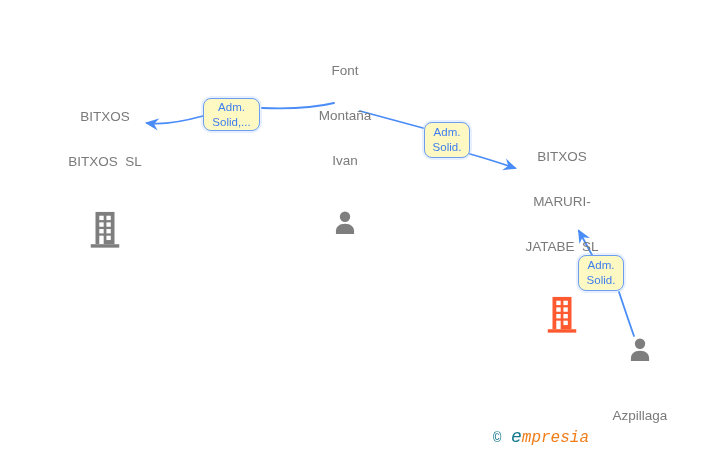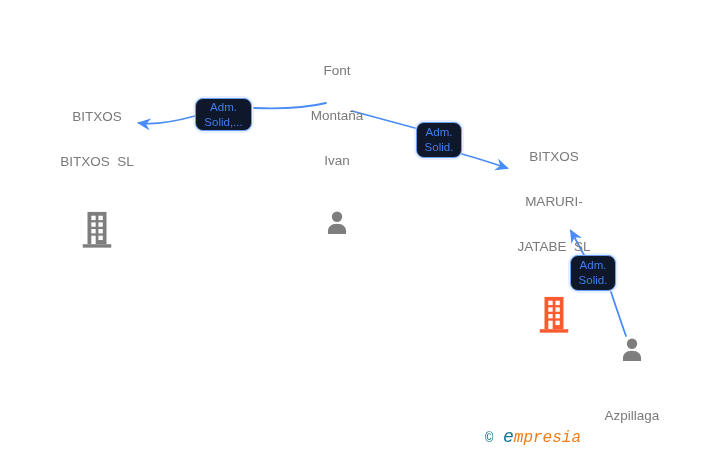--- a/index.html
+++ b/index.html
@@ -3,21 +3,21 @@
 <meta charset="utf-8">
 <style>
   html, body { margin: 0; padding: 0; }
   body {
     width: 728px; height: 450px;
     background: #ffffff;
     font-family: "Liberation Sans", sans-serif;
     overflow: hidden;
     position: relative;
   }
-  #canvas { position: absolute; left: 0; top: 0; width: 584px; height: 450px; }
+  #canvas { position: absolute; left: 8px; top: 0; width: 584px; height: 450px; }
   #edges-layer { position: absolute; left: 0; top: 0; z-index: 1; }
 
   .node {
     position: absolute;
     width: 140px;
     display: flex;
     flex-direction: column;
     align-items: center;
     z-index: 2;
     cursor: pointer;
@@ -29,21 +29,21 @@
     text-align: center;
     white-space: pre;
   }
   .node .icon-wrap { display: block; }
   .gap-below { margin-bottom: 11px; }
   .gap-above { margin-top: 9px; }
 
   .edge-label {
     position: absolute;
     z-index: 3;
-    background: #0f172a;
+    background: #fef9c3;
     border: 1.5px solid var(--label_border_blue, #6b9df2);
     border-radius: 8px;
     box-shadow: 0 0 0 2px rgba(150, 185, 245, 0.22);
     color: var(--label_text_blue, #3f7ef0);
     font-size: 11.5px;
     line-height: 15px;
     text-align: center;
     display: flex;
     flex-direction: column;
     justify-content: center;

